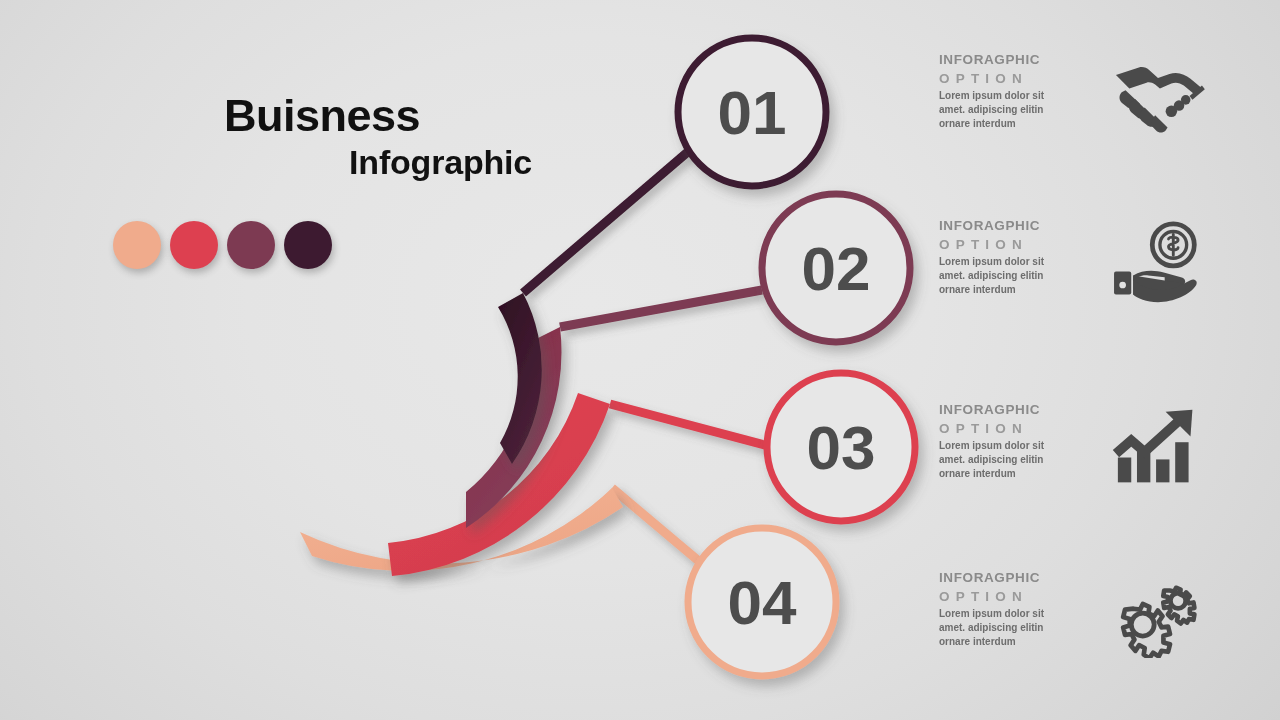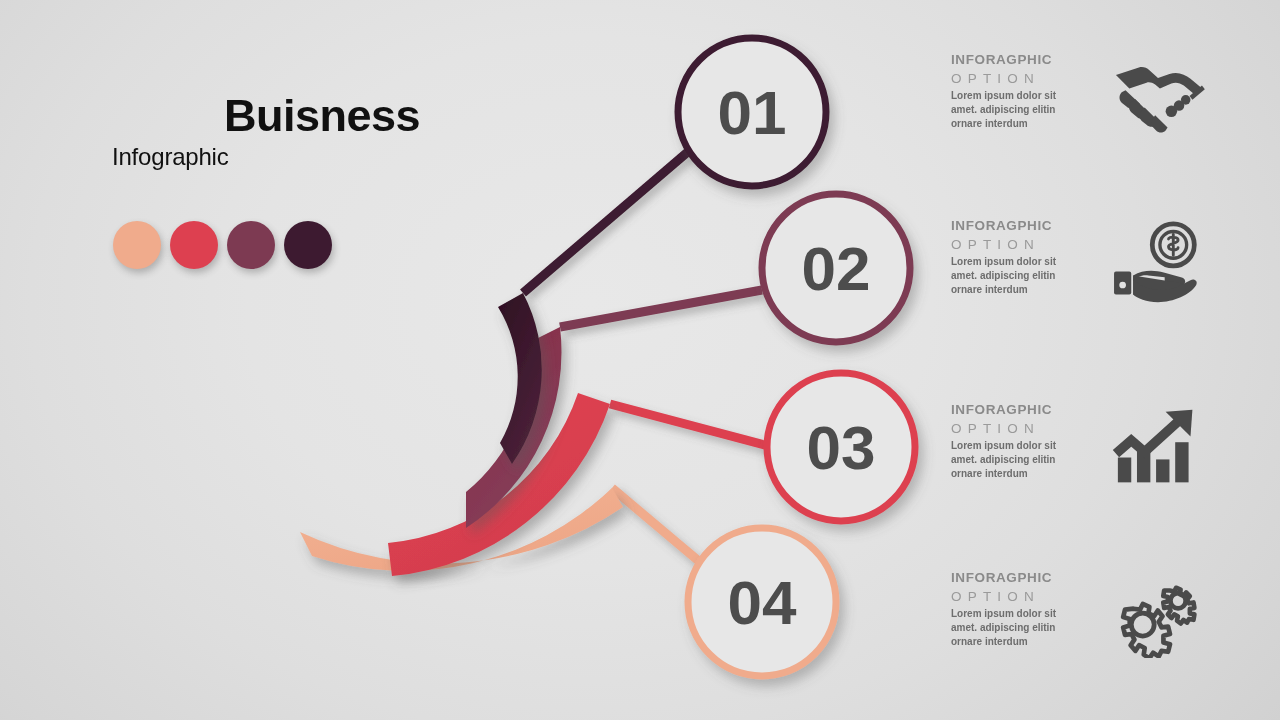--- a/index.html
+++ b/index.html
@@ -28,26 +28,27 @@
   #title-main {
     font-size: 45px;
     font-weight: 700;
     color: #111111;
     letter-spacing: -0.5px;
     line-height: 1.05;
     margin: 0;
     text-align: center;
   }
   #title-sub {
-    font-size: 24px;
-    font-weight: 400;
+    font-size: 34px;
+    font-weight: 700;
     color: #111111;
     letter-spacing: -0.2px;
     line-height: 1.15;
     margin: 4px 0 0 0;
+    text-align: right;
   }
   #swatches {
     position: absolute;
     left: 113px;
     top: 221px;
     display: flex;
     gap: 9px;
   }
   .swatch {
     width: 48px;
@@ -67,35 +68,35 @@
 
   
   .option-row {
     position: absolute;
     left: 935px;
     width: 340px;
     height: 120px;
   }
   .opt-text {
     position: absolute;
-    left: 16px;
+    left: 4px;
     top: 0;
     width: 175px;
   }
   .opt-title {
     font-size: 13.5px;
     font-weight: 700;
     color: #8a8a8a;
     letter-spacing: 0.6px;
     line-height: 1.25;
     margin: 0;
   }
   .opt-sub {
     font-size: 13.5px;
-    font-weight: 400;
+    font-weight: 700;
     color: #9a9a9a;
     letter-spacing: 6.2px;
     line-height: 1.3;
     margin: 1px 0 2px 0;
   }
   .opt-body {
     font-size: 10px;
     font-weight: 700;
     color: #6d6d6d;
     line-height: 1.38;

